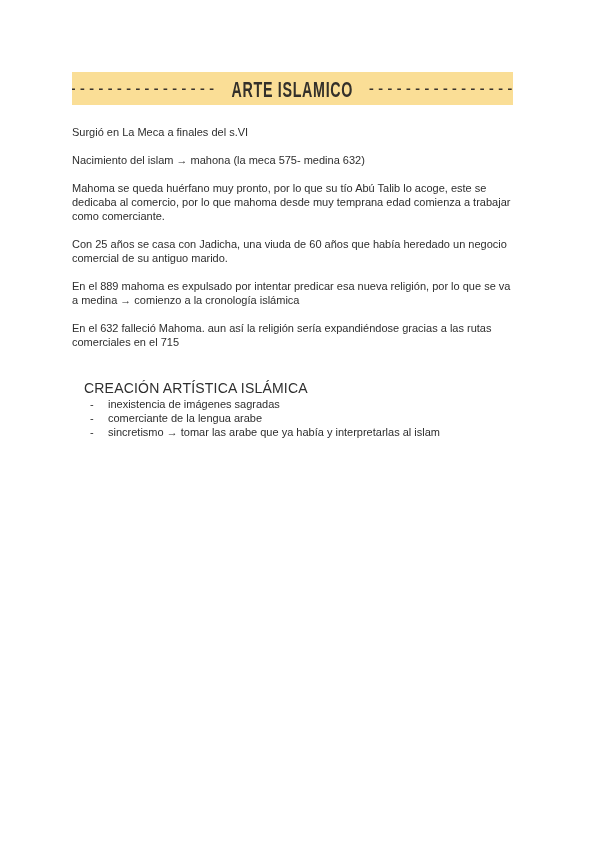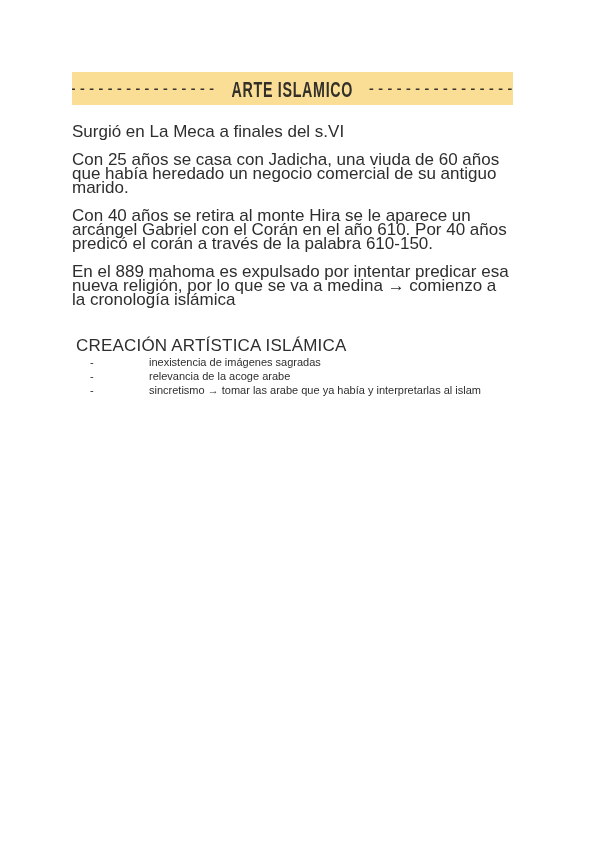--- a/index.html
+++ b/index.html
@@ -48,85 +48,86 @@
     font-weight: 600;
     letter-spacing: 1px;
     color: #33302a;
     transform: scale(0.68, 1.08);
     transform-origin: center;
     margin: 0 -14px;
     white-space: nowrap;
   }
   .body-text p {
     margin: 0 0 14px 0;
-    font-size: 17px;
+    font-size: 11px;
     line-height: 14px;
     color: #2e2e2e;
   }
   .section {
     margin-top: 32px;
   }
   .section-heading {
-    font-size: 17px;
+    font-size: 14px;
     line-height: 14px;
     font-weight: 400;
     letter-spacing: 0.2px;
     color: #2e2e2e;
-    margin: 0 0 2px 4px;
+    margin: 0 0 2px 12px;
   }
   .bullet-list {
     margin: 0;
     padding: 0;
     list-style: none;
   }
   .bullet-item {
     display: flex;
     font-size: 11px;
     line-height: 14px;
     color: #2e2e2e;
   }
   .bullet-marker {
     width: 18px;
     margin-left: 18px;
     text-align: left;
     flex: 0 0 auto;
   }
   .bullet-text {
     flex: 1 1 auto;
-    margin-left: 41px;
   }
 </style>
 </head>
 <body>
 
 <div class="page">
 
   <div class="title-band">
     <span class="title-dashes">-----------------</span>
     <span class="title-text">ARTE ISLAMICO</span>
     <span class="title-dashes">-----------------</span>
   </div>
 
   <div class="body-text">
     <p>Surgió en La Meca a finales del s.VI</p>
+    <p>Nacimiento del islam → mahona (la meca 575- medina 632)</p>
+    <p>Mahoma se queda huérfano muy pronto, por lo que su tío Abú Talib lo acoge, este se dedicaba al comercio, por lo que mahoma desde muy temprana edad comienza a trabajar como comerciante.</p>
     <p>Con 25 años se casa con Jadicha, una viuda de 60 años que había heredado un negocio comercial de su antiguo marido.</p>
-    <p>Con 40 años se retira al monte Hira se le aparece un arcángel Gabriel con el Corán en el año 610. Por 40 años predicó el corán a través de la palabra 610-150.</p>
     <p>En el 889 mahoma es expulsado por intentar predicar esa nueva religión, por lo que se va a medina → comienzo a la cronología islámica</p>
+    <p>En el 632 falleció Mahoma. aun así la religión sería expandiéndose gracias a las rutas comerciales en el 715</p>
   </div>
 
   <div class="section">
     <h2 class="section-heading">CREACIÓN ARTÍSTICA ISLÁMICA</h2>
     <ul class="bullet-list">
       <li class="bullet-item">
         <span class="bullet-marker">-</span>
         <span class="bullet-text">inexistencia de imágenes sagradas</span>
       </li>
       <li class="bullet-item">
         <span class="bullet-marker">-</span>
-        <span class="bullet-text">relevancia de la acoge arabe</span>
+        <span class="bullet-text">comerciante de la lengua arabe</span>
       </li>
       <li class="bullet-item">
         <span class="bullet-marker">-</span>
         <span class="bullet-text">sincretismo → tomar las arabe que ya había y interpretarlas al islam</span>
       </li>
     </ul>
   </div>
 
 </div>
 

